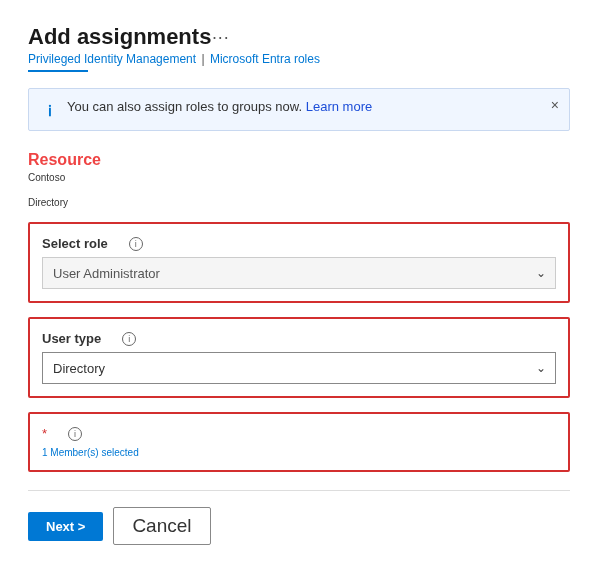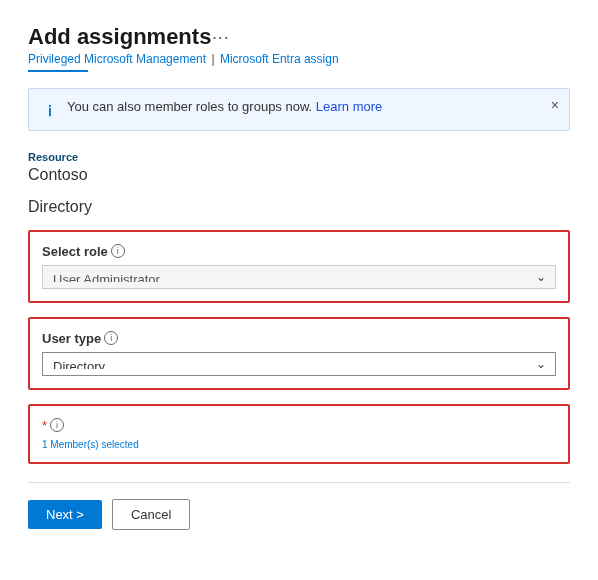--- a/index.html
+++ b/index.html
@@ -84,38 +84,39 @@
       cursor: pointer;
       color: #555;
       font-size: 14px;
       background: none;
       border: none;
     }
     .field-section {
       margin-bottom: 14px;
     }
     .field-label {
-      font-size: 11px;
+      font-size: 16px;
       font-weight: 600;
-      color: #0c4a6e;
+      color: #ef4444;
       margin-bottom: 3px;
     }
     .field-value {
-      font-size: 16px;
+      font-size: 10px;
       color: #333;
     }
     .form-section {
       border: 2px solid #d32f2f;
       padding: 12px 12px;
       margin-bottom: 14px;
       border-radius: 2px;
     }
     .form-label-row {
       display: flex;
-      gap: 3px;
+      align-items: center;
+      gap: 21px;
       margin-bottom: 6px;
     }
     .form-label {
       font-size: 13px;
       font-weight: 600;
       color: #333;
     }
     .form-label-required {
       color: #d32f2f;
     }
@@ -135,21 +136,21 @@
       width: 100%;
       border: 1px solid #ccc;
       background: #f5f5f5;
       padding: 6px 32px 6px 10px;
       font-size: 13px;
       color: #555;
       appearance: none;
       -webkit-appearance: none;
       cursor: pointer;
       position: relative;
-      height: 24px;
+      height: 32px;
     }
     .select-wrapper {
       position: relative;
       width: 100%;
     }
     .select-wrapper .chevron {
       position: absolute;
       right: 10px;
       top: 50%;
       transform: translateY(-50%);
@@ -178,54 +179,54 @@
       align-items: center;
     }
     .btn-next {
       background: #0078d4;
       color: #fff;
       border: none;
       padding: 7px 18px;
       font-size: 13px;
       cursor: pointer;
       border-radius: 2px;
-      font-weight: 400;
+      font-weight: 700;
     }
     .btn-cancel {
       background: #fff;
       color: #333;
       border: 1px solid #888;
       padding: 7px 18px;
-      font-size: 13px;
+      font-size: 19px;
       cursor: pointer;
       border-radius: 2px;
     }
   </style>
 </head>
 <body>
 
 <div class="page-container">
 
   <div class="title-row">
     <span class="page-title">Add assignments</span>
     <span class="title-ellipsis">···</span>
   </div>
 
   <div class="breadcrumb">
-    <span>Privileged Microsoft Management</span>
+    <span>Privileged Identity Management</span>
     <span class="breadcrumb-separator">|</span>
-    <span>Microsoft Entra assign</span>
+    <span>Microsoft Entra roles</span>
   </div>
 
   <div class="tab-bar"></div>
 
   <div class="info-banner">
     <div class="info-banner-icon">ℹ</div>
     <div class="info-banner-text">
-      <span>You can also member roles to groups now.</span>
+      <span>You can also assign roles to groups now.</span>
       <a href="#">Learn more</a>
     </div>
     <button class="info-banner-close">×</button>
   </div>
 
   <div class="field-section">
     <div class="field-label">Resource</div>
     <div class="field-value">Contoso</div>
   </div>
 

